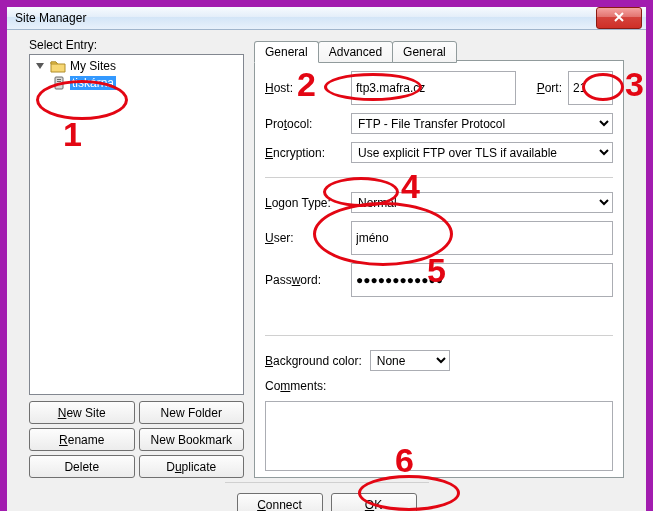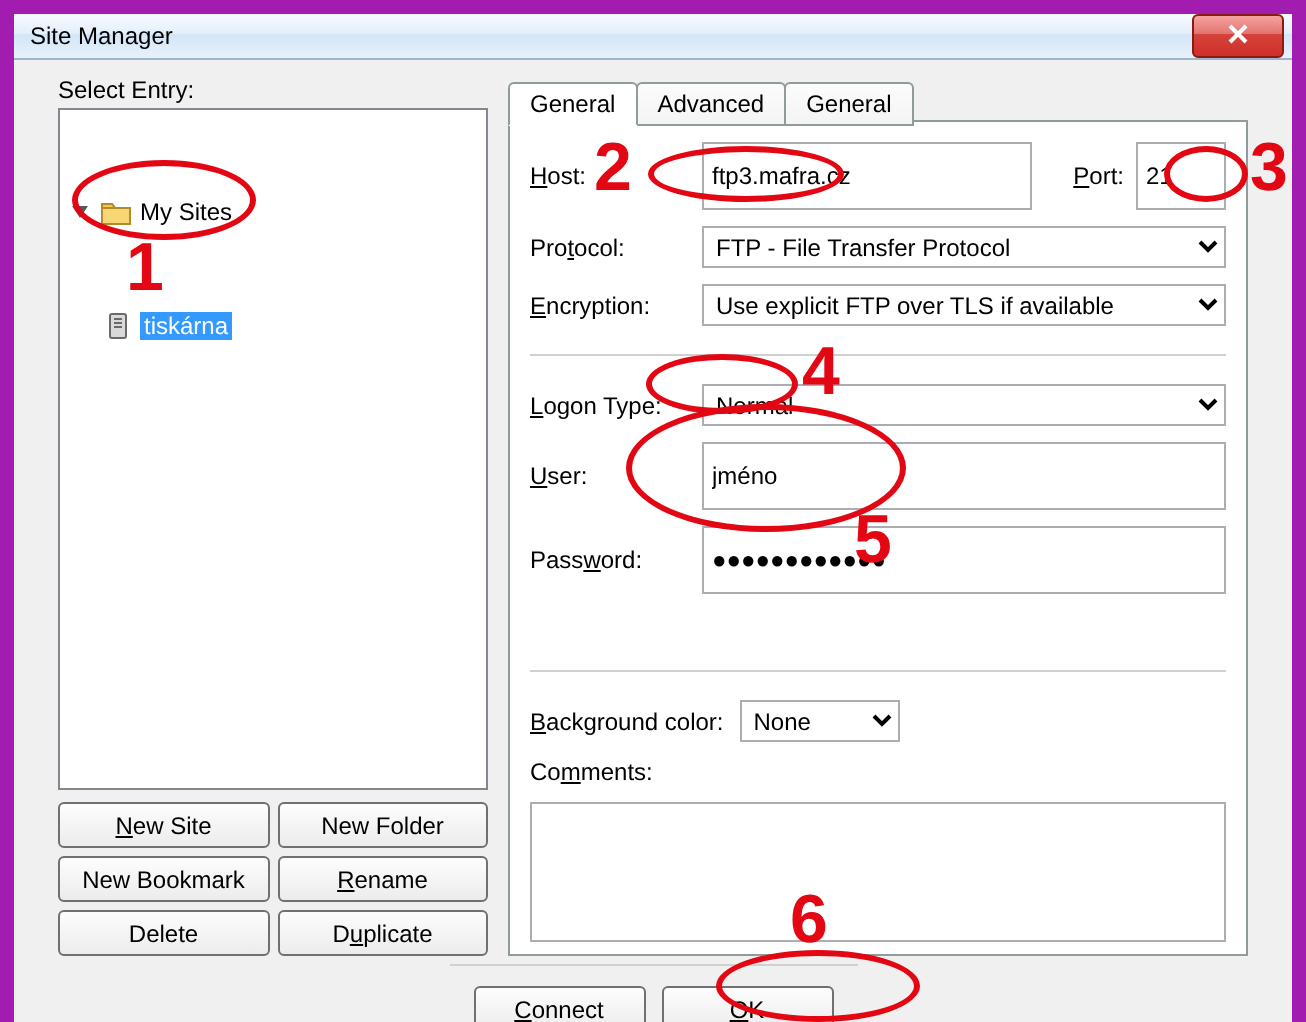--- a/index.html
+++ b/index.html
@@ -74,21 +74,20 @@
     background: #fff;
     padding: 2px;
     overflow: auto;
   }
   .tree-row {
     display: flex;
     align-items: center;
     height: 17px;
     gap: 4px;
     padding-left: 2px;
-    margin-top: 40px;
   }
   .tree-row.child { padding-left: 20px; }
   .icon-folder {
     width: 16px; height: 14px;
     display: inline-block;
   }
   .icon-folder svg { width: 16px; height: 14px; display:block; }
   .icon-server {
     width: 14px; height: 14px; display: inline-block;
   }
@@ -265,22 +264,22 @@
                   <rect x="5" y="7" width="4" height="1" fill="#6a6a6a"></rect>
                 </svg>
             </span>
             <span class="tree-label">tiskárna</span>
           </div>
         </div>
 
         <div class="left-buttons">
           <button class="winbtn"><span class="u">N</span><span></span><span>ew Site</span></button>
           <button class="winbtn">New Folder</button>
+          <button class="winbtn"><span class="u">R</span><span>ename</span></button>
           <button class="winbtn">New Bookmark</button>
-          <button class="winbtn"><span class="u">R</span><span>ename</span></button>
           <button class="winbtn">Delete</button>
           <button class="winbtn">D<span class="u">u</span><span>plicate</span></button>
         </div>
       </div>
 
       <div class="right-pane">
         <div class="tabs">
           <div class="tab active">General</div>
           <div class="tab">Advanced</div>
           <div class="tab">General</div>

